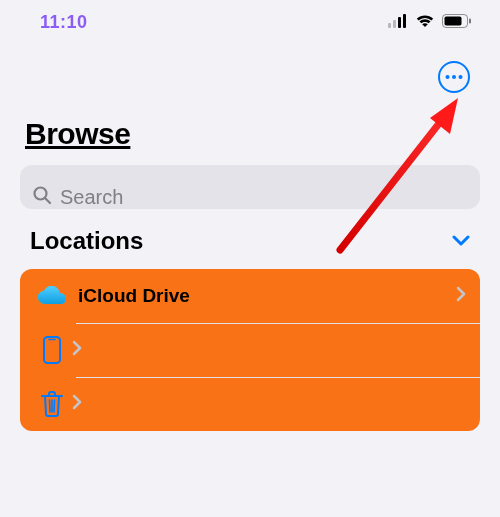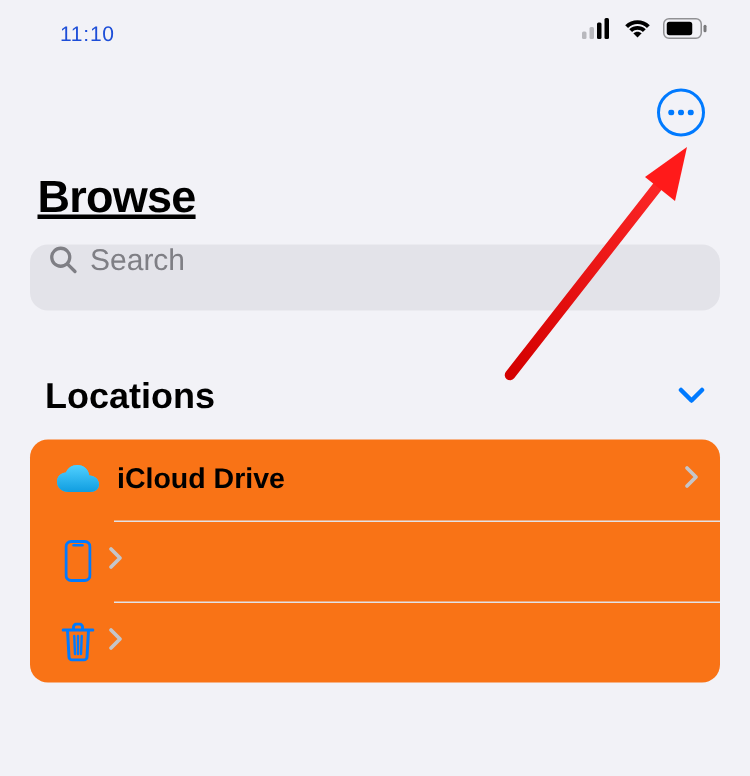--- a/index.html
+++ b/index.html
@@ -11,23 +11,23 @@
       position: relative;
       overflow: hidden;
     }
     .status-bar {
       display: flex;
       justify-content: space-between;
       align-items: center;
       padding: 12px 28px 8px 40px;
     }
     .status-time {
-      font-size: 14px;
-      font-weight: 400;
-      color: #1d4ed8;
+      font-size: 18px;
+      font-weight: 700;
+      color: #8b5cf6;
       letter-spacing: 0.5px;
     }
     .status-right {
       display: flex;
       align-items: center;
       gap: 7px;
     }
     .header-row {
       display: flex;
       justify-content: flex-end;
@@ -51,33 +51,33 @@
       padding: 24px 25px 14px 25px;
       letter-spacing: -0.5px;
       text-decoration: underline;
     }
     .search-field {
       margin: 0 20px;
       background: #e3e3e9;
       border-radius: 12px;
       height: 44px;
       display: flex;
-      align-items: flex-start;
+      align-items: flex-end;
       padding: 0 12px;
       gap: 8px;
     }
     .search-field .ph {
       color: #7f7f85;
       font-size: 20px;
     }
     .section-header {
       display: flex;
       justify-content: space-between;
       align-items: center;
-      padding: 44px 30px 10px 30px;
+      padding: 18px 30px 10px 30px;
     }
     .section-title {
       font-size: 24px;
       font-weight: 700;
       color: #000;
     }
     .list {
       margin: 4px 20px 0 20px;
       background: #f97316;
       border-radius: 12px;

